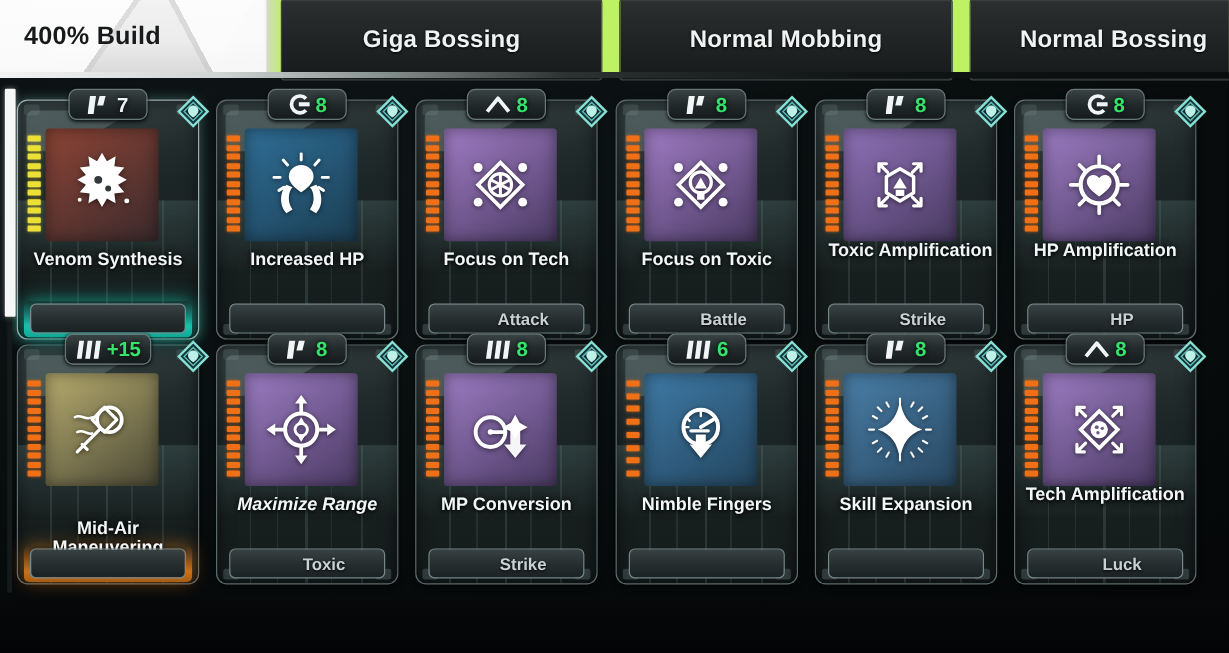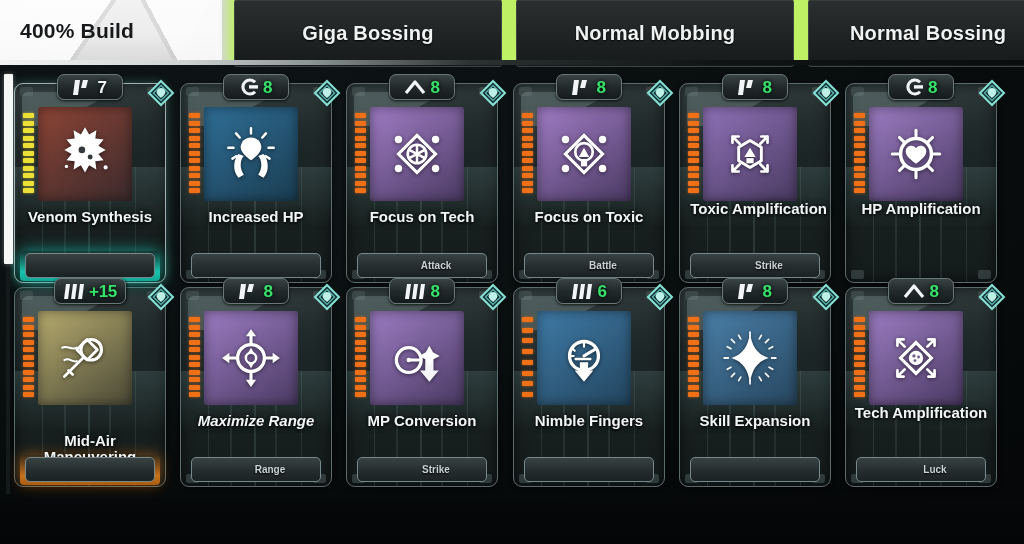--- a/index.html
+++ b/index.html
@@ -220,21 +220,21 @@
   .title.two-line { top: 118px; }
 
   
   .cat {
     position: absolute; left: 11px; right: 11px; bottom: 5px;
     height: 25px;
     display: flex; align-items: center; justify-content: center;
     border: 1px solid #77878a;
     border-radius: 5px;
     background: linear-gradient(to bottom, #394243 0%, #252d2e 55%, #1b2223 100%);
-    color: #c9d2d2; font-size: 10px; font-weight: bold;
+    color: #c9d2d2; font-size: 14px; font-weight: bold;
     text-shadow: 0 1px 2px #000;
     z-index: 7;
     padding-left: 28px;
   }
   .cat.empty { color: transparent; }
 
   
   .glow {
     position: absolute; left: 6px; right: 6px; bottom: 2px;
     height: 30px; border-radius: 4px;
@@ -537,20 +537,21 @@
           <div class="art" style="background: linear-gradient(145deg, rgb(155, 124, 194), rgb(75, 58, 99));">
             <svg viewBox="0 0 64 64" fill="none">
               <circle cx="32" cy="32" r="15" stroke="#ffffff" stroke-width="3.4"></circle>
               <g stroke="#ffffff" stroke-width="3" stroke-linecap="round">
                 <path d="M32 9v6M32 49v6M9 32h6M49 32h6M16 16l4.5 4.5M43.5 43.5L48 48M48 16l-4.5 4.5M20.5 43.5L16 48"></path>
               </g>
               <path fill="#ffffff" d="M32 26.5c3.5-4.5 10-2.2 10 3 0 4.8-6.6 9.4-10 12-3.4-2.6-10-7.2-10-12 0-5.2 6.5-7.5 10-3z"></path>
             </svg>
           </div>
           <div class="title two-line" style="white-space: normal;">HP Amplification</div>
+          <div class="cat">HP</div>
           <div class="badge">
             <span class="badge-glyph"><svg width="19" height="18" viewBox="0 0 19 18">
                 <path d="M15 4.2A7 7 0 1 0 15 13.8" stroke="#f2f5f5" stroke-width="3.1" fill="none" stroke-linecap="butt"></path>
                 <rect x="9" y="7.2" width="9" height="3.4" fill="#f2f5f5"></rect>
               </svg></span>
             <span class="badge-val green">8</span>
           </div>
           <div class="gem"><svg viewBox="0 0 28 28" width="28" height="28">
               <path d="M14 2l12 12-12 12L2 14z" fill="#18343a" stroke="#86e0d4" stroke-width="2"></path>
               <path d="M14 6.5l7.5 7.5L14 21.5 6.5 14z" fill="#0f272c" stroke="#5fbfb4" stroke-width="1.2"></path>
@@ -629,21 +630,21 @@
               <circle cx="32" cy="32" r="13" stroke="#ffffff" stroke-width="3.2"></circle>
               <circle cx="32" cy="32" r="5" stroke="#ffffff" stroke-width="2.4"></circle>
               <g stroke="#ffffff" stroke-width="3" stroke-linecap="round">
                 <path d="M32 19V9M32 45v10M19 32H9M45 32h10"></path>
               </g>
               <path fill="#ffffff" d="M32 4l5 7h-10zM32 60l5-7h-10zM4 32l7-5v10zM60 32l-7-5v10z"></path>
               <path fill="#ffffff" d="M32 22l3.5 6h-7zM32 42l3.5-6h-7z"></path>
             </svg>
           </div>
           <div class="title" style="white-space: nowrap; font-style: italic;">Maximize Range</div>
-          <div class="cat">Range</div>
+          <div class="cat">Toxic</div>
           <div class="badge">
             <span class="badge-glyph"><svg width="20" height="17" viewBox="0 0 20 17">
                 <path fill="#f2f5f5" d="M2 1h5l-2 15H0z"></path>
                 <path fill="#f2f5f5" d="M10 1h5l-2 8H8z"></path>
               </svg></span>
             <span class="badge-val green">8</span>
           </div>
           <div class="gem"><svg viewBox="0 0 28 28" width="28" height="28">
               <path d="M14 2l12 12-12 12L2 14z" fill="#18343a" stroke="#86e0d4" stroke-width="2"></path>
               <path d="M14 6.5l7.5 7.5L14 21.5 6.5 14z" fill="#0f272c" stroke="#5fbfb4" stroke-width="1.2"></path>

